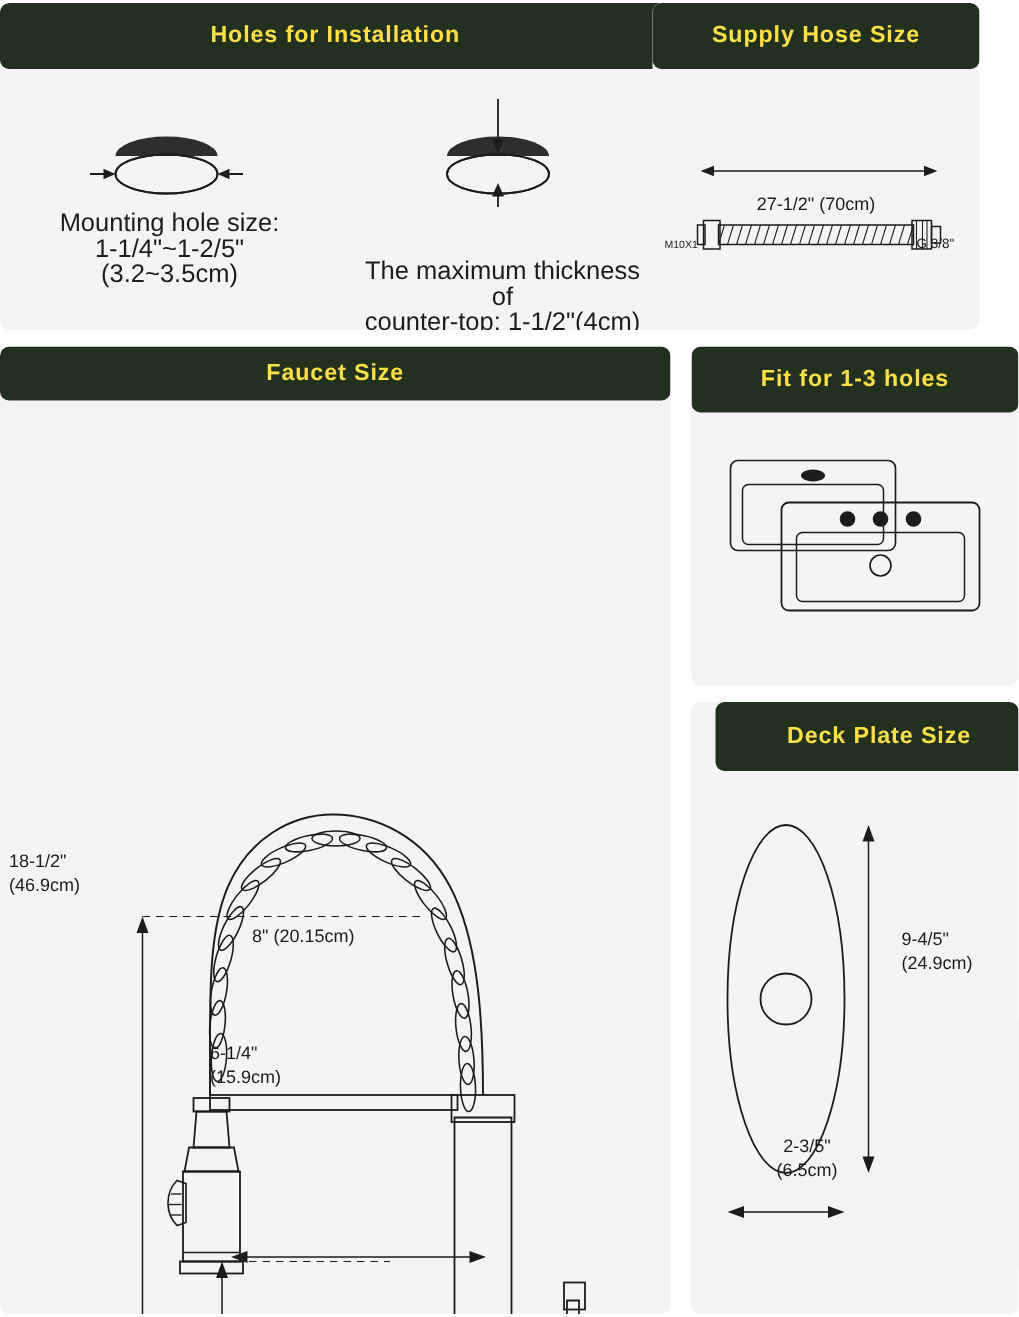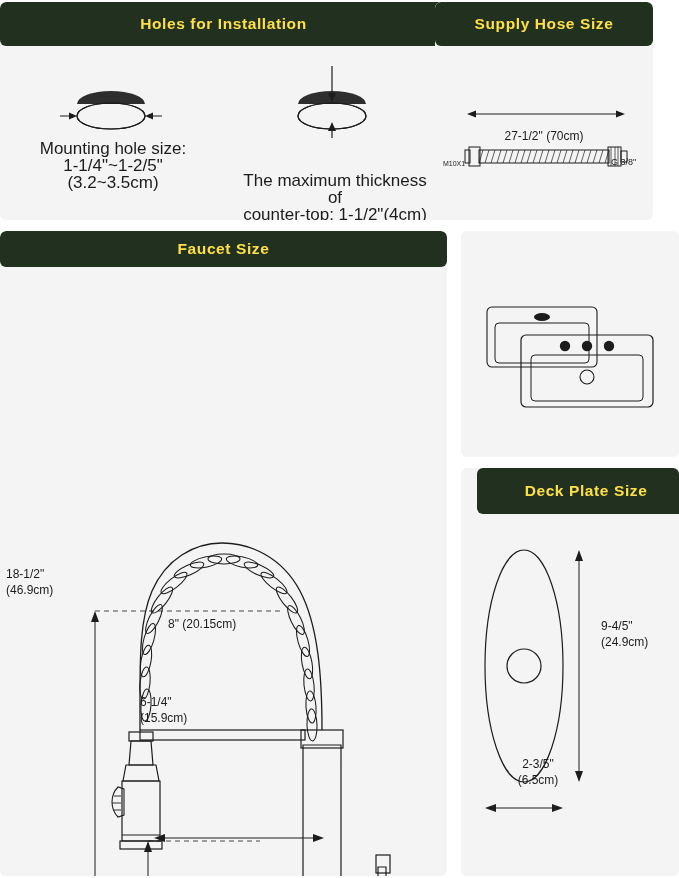--- a/index.html
+++ b/index.html
@@ -260,20 +260,21 @@
 
     <div class="dim f-lbl-reach">8"  (20.15cm)</div>
 
     <div class="dim f-lbl-clear">
       <div>6-1/4"</div>
       <div>(15.9cm)</div>
     </div>
   </div>
 
   <div class="panel" id="fit-panel">
+    <div class="panel-header hdr-4">Fit for 1-3 holes</div>
 
     <svg width="218" height="182" style="position:absolute;left:0;top:44px">
 
       <rect x="26" y="32" width="110" height="60" rx="5" class="ln" stroke-width="1.1" fill="#f4f4f4"></rect>
       <rect x="34" y="48" width="94" height="40" rx="4" class="ln" stroke-width="1" fill="#f4f4f4"></rect>
       <ellipse cx="81" cy="42" rx="8" ry="4" fill="#1c1c1c"></ellipse>
 
       <rect x="60" y="60" width="132" height="72" rx="5" class="ln" stroke-width="1.2" fill="#f4f4f4"></rect>
       <rect x="70" y="80" width="112" height="46" rx="4" class="ln" stroke-width="1" fill="#f4f4f4"></rect>
       <circle cx="104" cy="71" r="5.2" fill="#1c1c1c"></circle>

